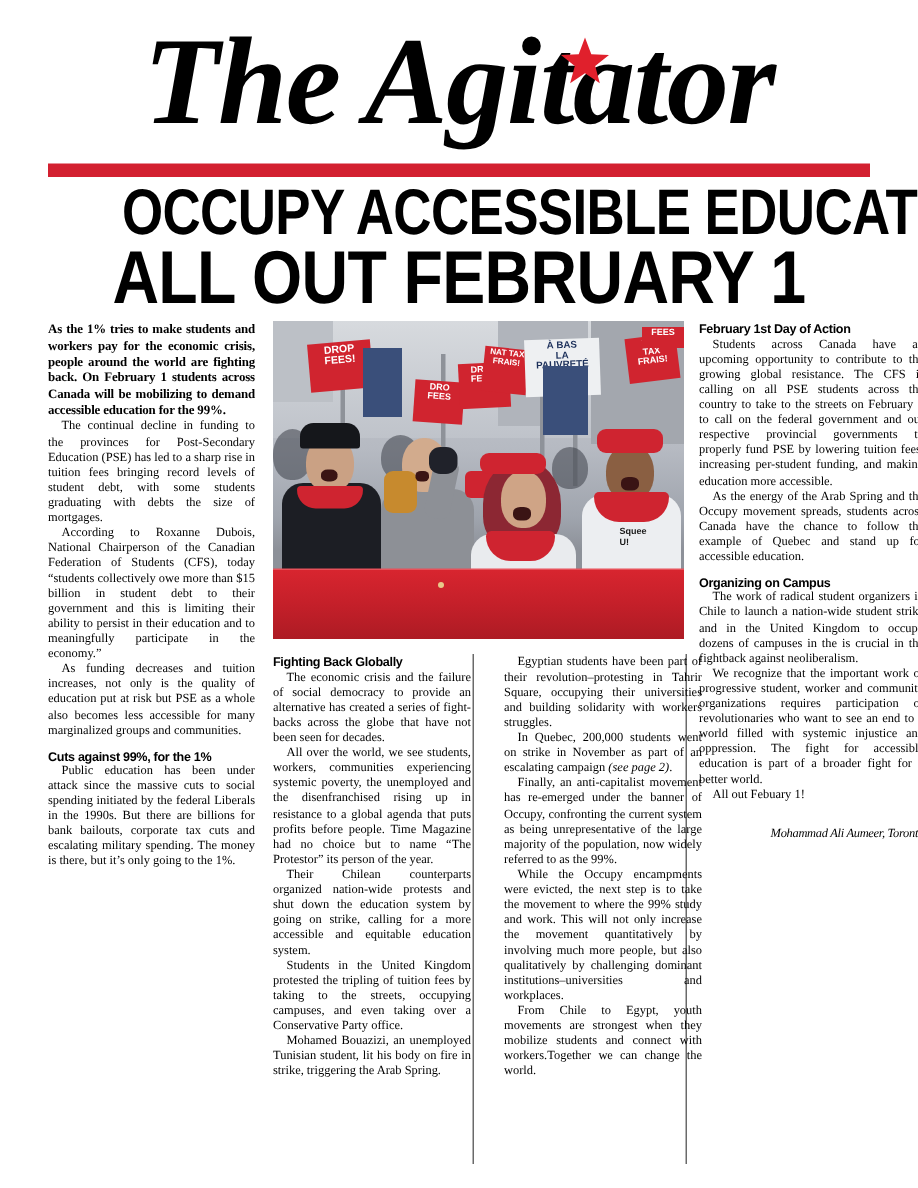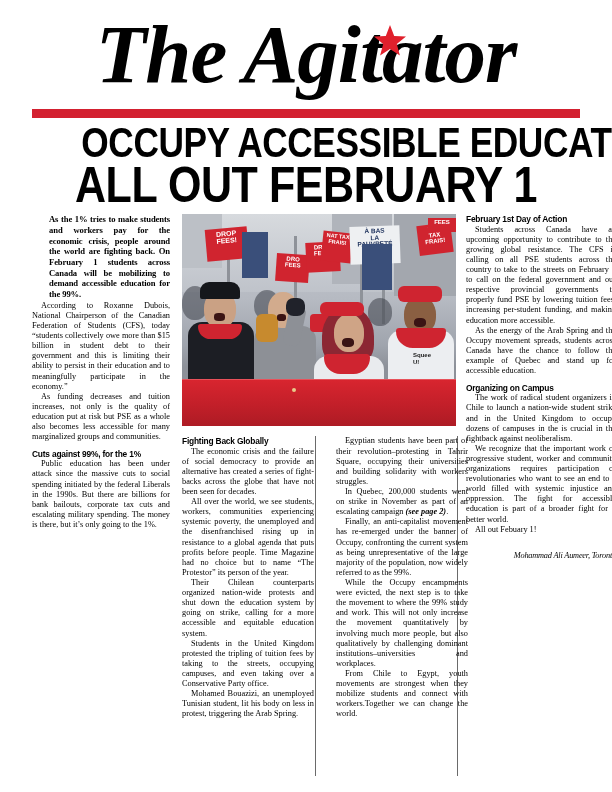--- a/index.html
+++ b/index.html
@@ -133,39 +133,38 @@
     margin: 0;
     text-indent: 9px;
   }
   p.lead {
     font-weight: bold;
     font-size: 8.6px;
     line-height: 1.24;
     text-indent: 0;
     letter-spacing: -0.1px;
     margin-bottom: 1px;
-    margin-left: 17px;
   }
   h2.sub {
     font-family: "Liberation Sans", sans-serif;
     font-weight: bold;
     font-size: 8.4px;
     line-height: 1.2;
     margin: 7px 0 0 0;
     letter-spacing: -0.2px;
   }
   h2.sub.first { margin-top: 0; }
   .byline {
     font-style: italic;
     font-size: 8.3px;
     text-align: right;
     margin-top: 16px;
     letter-spacing: -0.2px;
   }
-  em.it { font-style: italic; font-weight: bold; }
+  em.it { font-style: italic; }
 
   
   .photo {
     position: relative;
     width: 274px;
     height: 212px;
     background: linear-gradient(180deg,#c9ccd2 0%, #b6bac2 40%, #9fa4ad 62%, #8d9199 72%);
     overflow: hidden;
   }
   .sky-blur {
@@ -314,33 +313,34 @@
         </div>
 
         <div class="banner">
           <div class="grommet" style="left:116px;"></div>
         </div>
       </div>
     </div>
 
     <div class="col c1">
       <p class="lead">As the 1% tries to make students and workers pay for the economic crisis, people around the world are fighting back. On February 1 students across Canada will be mobilizing to demand accessible education for the 99%.</p>
+      <p>The continual decline in funding to the provinces for Post-Secondary Education (PSE) has led to a sharp rise in tuition fees bringing record levels of student debt, with some students graduating with debts the size of mortgages.</p>
       <p>According to Roxanne Dubois, National Chairperson of the Canadian Federation of Students (CFS), today “students collectively owe more than $15 billion in student debt to their government and this is limiting their ability to persist in their education and to meaningfully participate in the economy.”</p>
       <p>As funding decreases and tuition increases, not only is the quality of education put at risk but PSE as a whole also becomes less accessible for many marginalized groups and communities.</p>
       <h2 class="sub">Cuts against 99%, for the 1%</h2>
       <p>Public education has been under attack since the massive cuts to social spending initiated by the federal Liberals in the 1990s. But there are billions for bank bailouts, corporate tax cuts and escalating military spending. The money is there, but it’s only going to the 1%.</p>
     </div>
 
     <div class="col c2">
       <h2 class="sub first">Fighting Back Globally</h2>
       <p>The economic crisis and the failure of social democracy to provide an alternative has created a series of fight-backs across the globe that have not been seen for decades.</p>
       <p>All over the world, we see students, workers, communities experiencing systemic poverty, the unemployed and the disenfranchised rising up in resistance to a global agenda that puts profits before people. Time Magazine had no choice but to name “The Protestor” its person of the year.</p>
       <p>Their Chilean counterparts organized nation-wide protests and shut down the education system by going on strike, calling for a more accessible and equitable education system.</p>
       <p>Students in the United Kingdom protested the tripling of tuition fees by taking to the streets, occupying campuses, and even taking over a Conservative Party office.</p>
-      <p>Mohamed Bouazizi, an unemployed Tunisian student, lit his body on less in protest, triggering the Arab Spring.</p>
+      <p>Mohamed Bouazizi, an unemployed Tunisian student, lit his body on fire in strike, triggering the Arab Spring.</p>
     </div>
 
     <div class="col c3">
       <p>Egyptian students have been part of their revolution–protesting in Tahrir Square, occupying their universities and building solidarity with workers struggles.</p>
       <p><span>In Quebec, 200,000 students went on strike in November as part of an escalating campaign </span><em class="it">(see page 2)</em><span>.</span></p>
       <p>Finally, an anti-capitalist movement has re-emerged under the banner of Occupy, confronting the current system as being unrepresentative of the large majority of the population, now widely referred to as the 99%.</p>
       <p>While the Occupy encampments were evicted, the next step is to take the movement to where the 99% study and work. This will not only increase the movement quantitatively by involving much more people, but also qualitatively by challenging dominant institutions–universities and workplaces.</p>
       <p>From Chile to Egypt, youth movements are strongest when they mobilize students and connect with workers.Together we can change the world.</p>
     </div>
 

